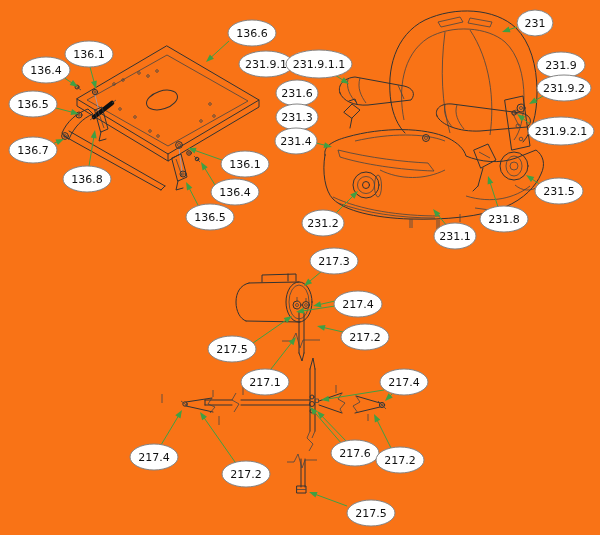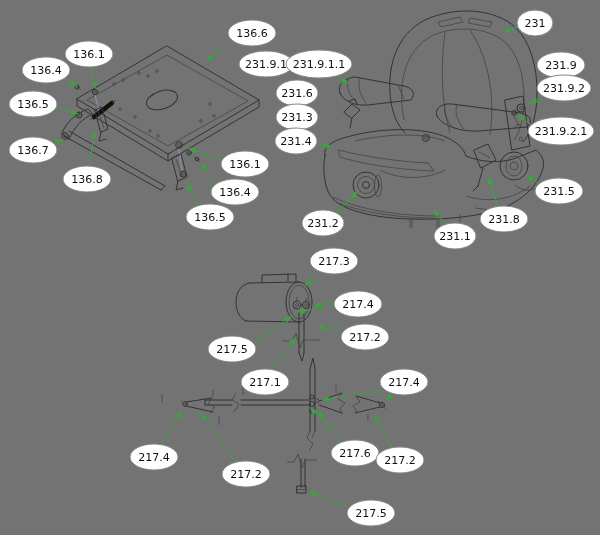--- a/index.html
+++ b/index.html
@@ -1,16 +1,16 @@
 <!DOCTYPE html>
 <html><head>
 <meta charset="utf-8">
 <style>
   html,body{margin:0;padding:0;background:#ffffff;}
-  #stage{position:relative;width:600px;height:535px;background:#737373;overflow:hidden;
+  #stage{position:relative;width:600px;height:535px;background:#f97316;overflow:hidden;
          font-family:"DejaVu Sans","Liberation Sans",sans-serif;}
   svg{display:block;}
   .art{stroke:#333;fill:none;stroke-width:1;stroke-linejoin:round;stroke-linecap:round;}
   .art-fine{stroke:#444;fill:none;stroke-width:.8;stroke-linejoin:round;}
   .art-thick{stroke:#101010;fill:none;stroke-width:4.5;stroke-linecap:round;}
   .axisline{stroke:#93a2cc;fill:none;stroke-width:.8;}
   .callout-text{font-size:11px;fill:#111;}
 </style>
 </head>
 <body>

